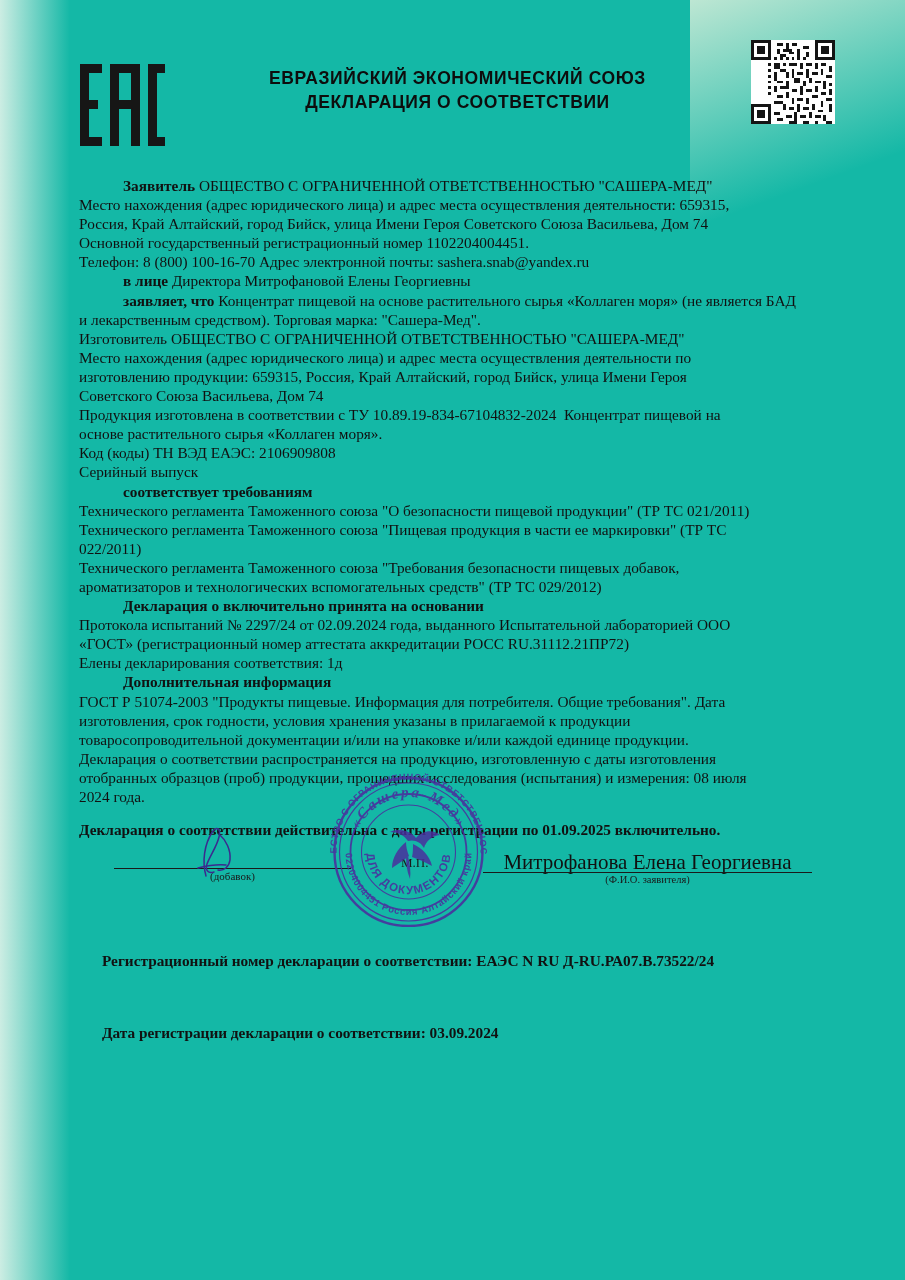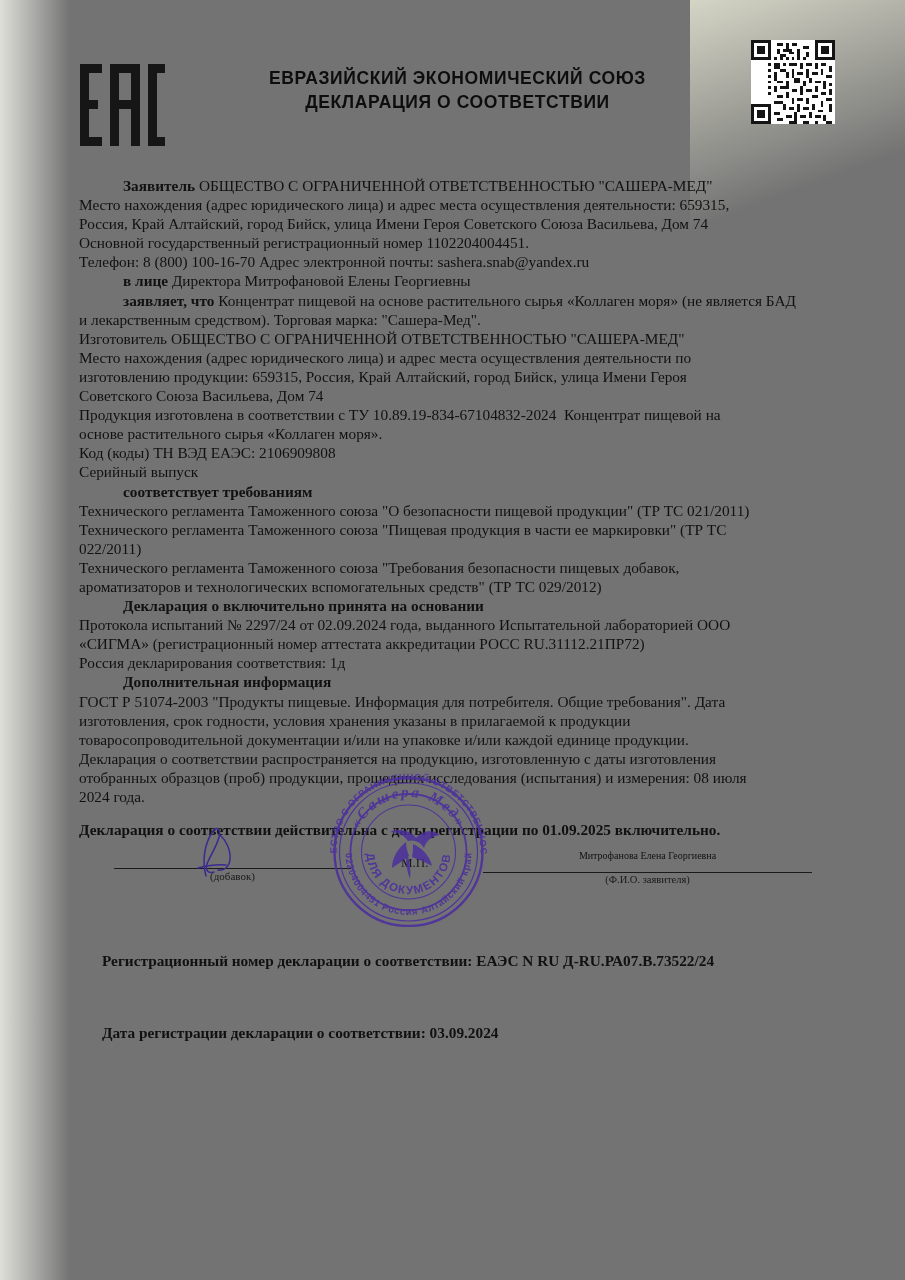--- a/index.html
+++ b/index.html
@@ -11,21 +11,21 @@
     font-family: "Liberation Serif", "DejaVu Serif", serif;
     color: #111111;
     position: relative;
     overflow: hidden;
   }
 
   
   .page {
     position: absolute;
     inset: 0;
-    background: #737373;
+    background: #14b8a6;
   }
   .scan-tint-a {
     position: absolute;
     left: 690px; top: 0; width: 215px; height: 250px;
     background: linear-gradient(160deg, rgba(246,246,226,0.75), rgba(255,255,255,0) 70%);
     pointer-events: none;
   }
   .scan-tint-b {
     position: absolute;
     left: 0; top: 0; width: 70px; height: 1280px;
@@ -114,21 +114,21 @@
     position: absolute;
     left: 322px; top: 10px;
     font-size: 13px;
     color: #1a1a1a;
   }
   .sig-name {
     position: absolute;
     left: 404px; top: 5px;
     width: 329px;
     text-align: center;
-    font-size: 10px;
+    font-size: 21px;
     color: #111;
   }
   .sig-line-right {
     position: absolute;
     left: 404px; top: 27px;
     width: 329px; height: 0;
     border-top: 1.4px solid #1a1a1a;
   }
   .sig-cap-right {
     position: absolute;
@@ -333,22 +333,22 @@
       <div class="ln"><span>Код (коды) ТН ВЭД ЕАЭС: 2106909808</span></div>
       <div class="ln"><span>Серийный выпуск</span></div>
       <div class="ln"><span class="hd">соответствует требованиям</span></div>
       <div class="ln"><span>Технического регламента Таможенного союза "О безопасности пищевой продукции" (ТР ТС 021/2011)</span></div>
       <div class="ln"><span>Технического регламента Таможенного союза "Пищевая продукция в части ее маркировки" (ТР ТС</span></div>
       <div class="ln"><span>022/2011)</span></div>
       <div class="ln"><span>Технического регламента Таможенного союза "Требования безопасности пищевых добавок,</span></div>
       <div class="ln"><span>ароматизаторов и технологических вспомогательных средств" (ТР ТС 029/2012)</span></div>
       <div class="ln"><span class="hd">Декларация о включительно принята на основании</span></div>
       <div class="ln"><span>Протокола испытаний № 2297/24 от 02.09.2024 года, выданного Испытательной лабораторией ООО</span></div>
-      <div class="ln"><span>«СИГМА» (регистрационный номер аттестата аккредитации РОСС RU.31112.21ПР72)</span></div>
-      <div class="ln"><span>Россия декларирования соответствия: 1д</span></div>
+      <div class="ln"><span>«ГОСТ» (регистрационный номер аттестата аккредитации РОСС RU.31112.21ПР72)</span></div>
+      <div class="ln"><span>Елены декларирования соответствия: 1д</span></div>
       <div class="ln"><span class="hd">Дополнительная информация</span></div>
       <div class="ln"><span>ГОСТ Р 51074-2003 "Продукты пищевые. Информация для потребителя. Общие требования". Дата</span></div>
       <div class="ln"><span>изготовления, срок годности, условия хранения указаны в прилагаемой к продукции</span></div>
       <div class="ln"><span>товаросопроводительной документации и/или на упаковке и/или каждой единице продукции.</span></div>
       <div class="ln"><span>Декларация о соответствии распространяется на продукцию, изготовленную с даты изготовления</span></div>
       <div class="ln"><span>отобранных образцов (проб) продукции, прошедших исследования (испытания) и измерения: 08 июля</span></div>
       <div class="ln"><span>2024 года.</span></div>
     </div>
 
   <div class="validity">Декларация о соответствии действительна с даты регистрации по 01.09.2025 включительно.</div>

